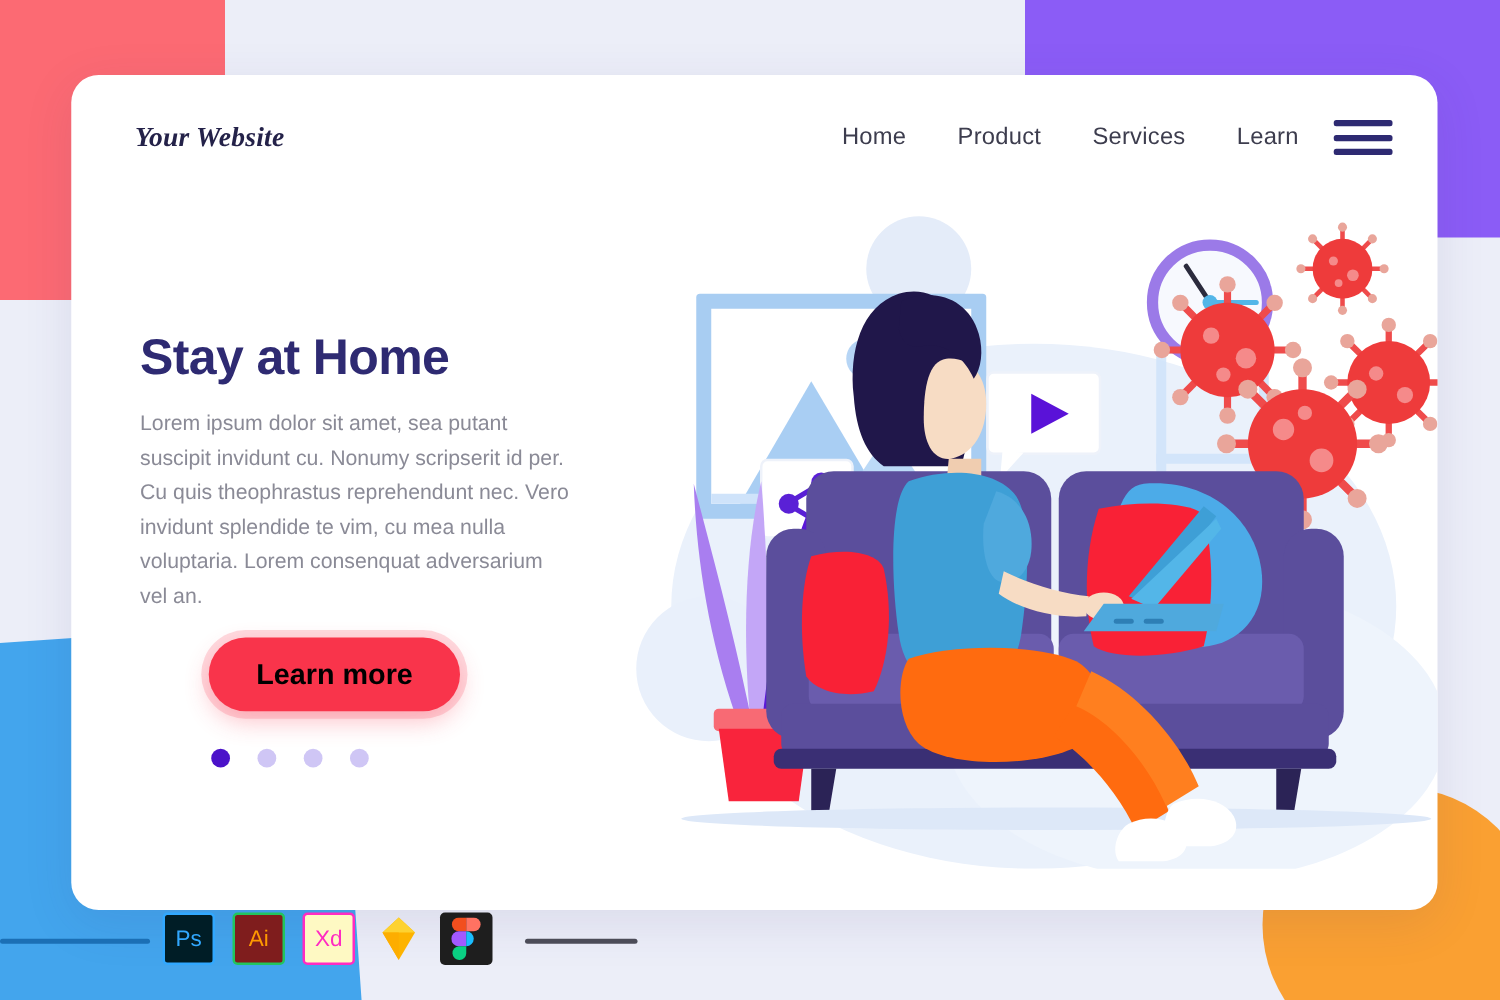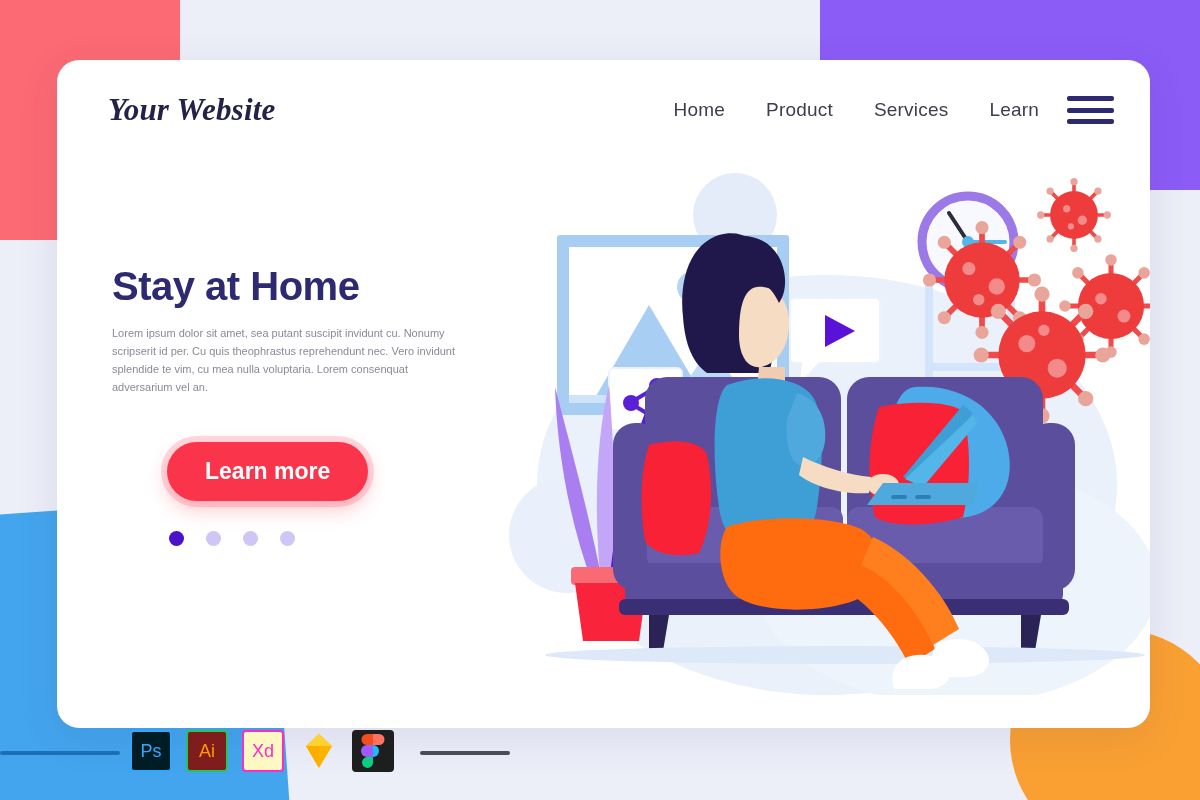--- a/index.html
+++ b/index.html
@@ -58,21 +58,21 @@
 
   
   .header {
     position:absolute; left:0; top:0; right:0; height:100px;
     display:flex; align-items:center; z-index:30;
   }
   .logo {
     margin-left:51px;
     font-family:"Liberation Serif", serif;
     font-style:italic; font-weight:700;
-    font-size:31px; color:#242249; letter-spacing:.2px;
+    font-size:22px; color:#242249; letter-spacing:.2px;
   }
   .nav {
     margin-left:auto; margin-right:28px;
     display:flex; align-items:center; gap:41px;
   }
   .nav a {
     font-size:19px; color:#3d3d4e; text-decoration:none;
     letter-spacing:.2px;
   }
   .hamburger {
@@ -83,27 +83,27 @@
   .hamburger span { display:block; height:5px; background:#2e2a72; border-radius:2px; }
 
   
   .hero-left { position:absolute; left:55px; top:205px; width:400px; z-index:20; }
   .hero-title {
     font-size:40px; font-weight:700; color:#2e2a72;
     letter-spacing:-.5px; line-height:1.08;
   }
   .hero-text {
     margin-top:17px; width:345px;
-    font-size:11px; line-height:1.62; color:#8a8a96;
+    font-size:17px; line-height:1.62; color:#8a8a96;
   }
   .cta {
-    margin-top:46px; margin-left:55px;
+    margin-top:20px; margin-left:55px;
     display:inline-block;
     padding:16px 38px;
-    background:#f9344b; color:#ffffff;
+    background:#f9344b; color:#000000;
     font-size:23px; font-weight:600;
     border:none; border-radius:40px; cursor:pointer;
     box-shadow: 0 0 0 6px rgba(249,52,75,.18), 0 8px 20px rgba(249,52,75,.30);
   }
   .dots { margin-top:30px; margin-left:57px; display:flex; gap:22px; }
   .dot { width:15px; height:15px; border-radius:50%; background:#cfc6f5; cursor:pointer; }
   .dot.active { background:#4b12c9; }
 
   
   .illus { position:absolute; left:440px; top:95px; width:660px; height:540px; }

